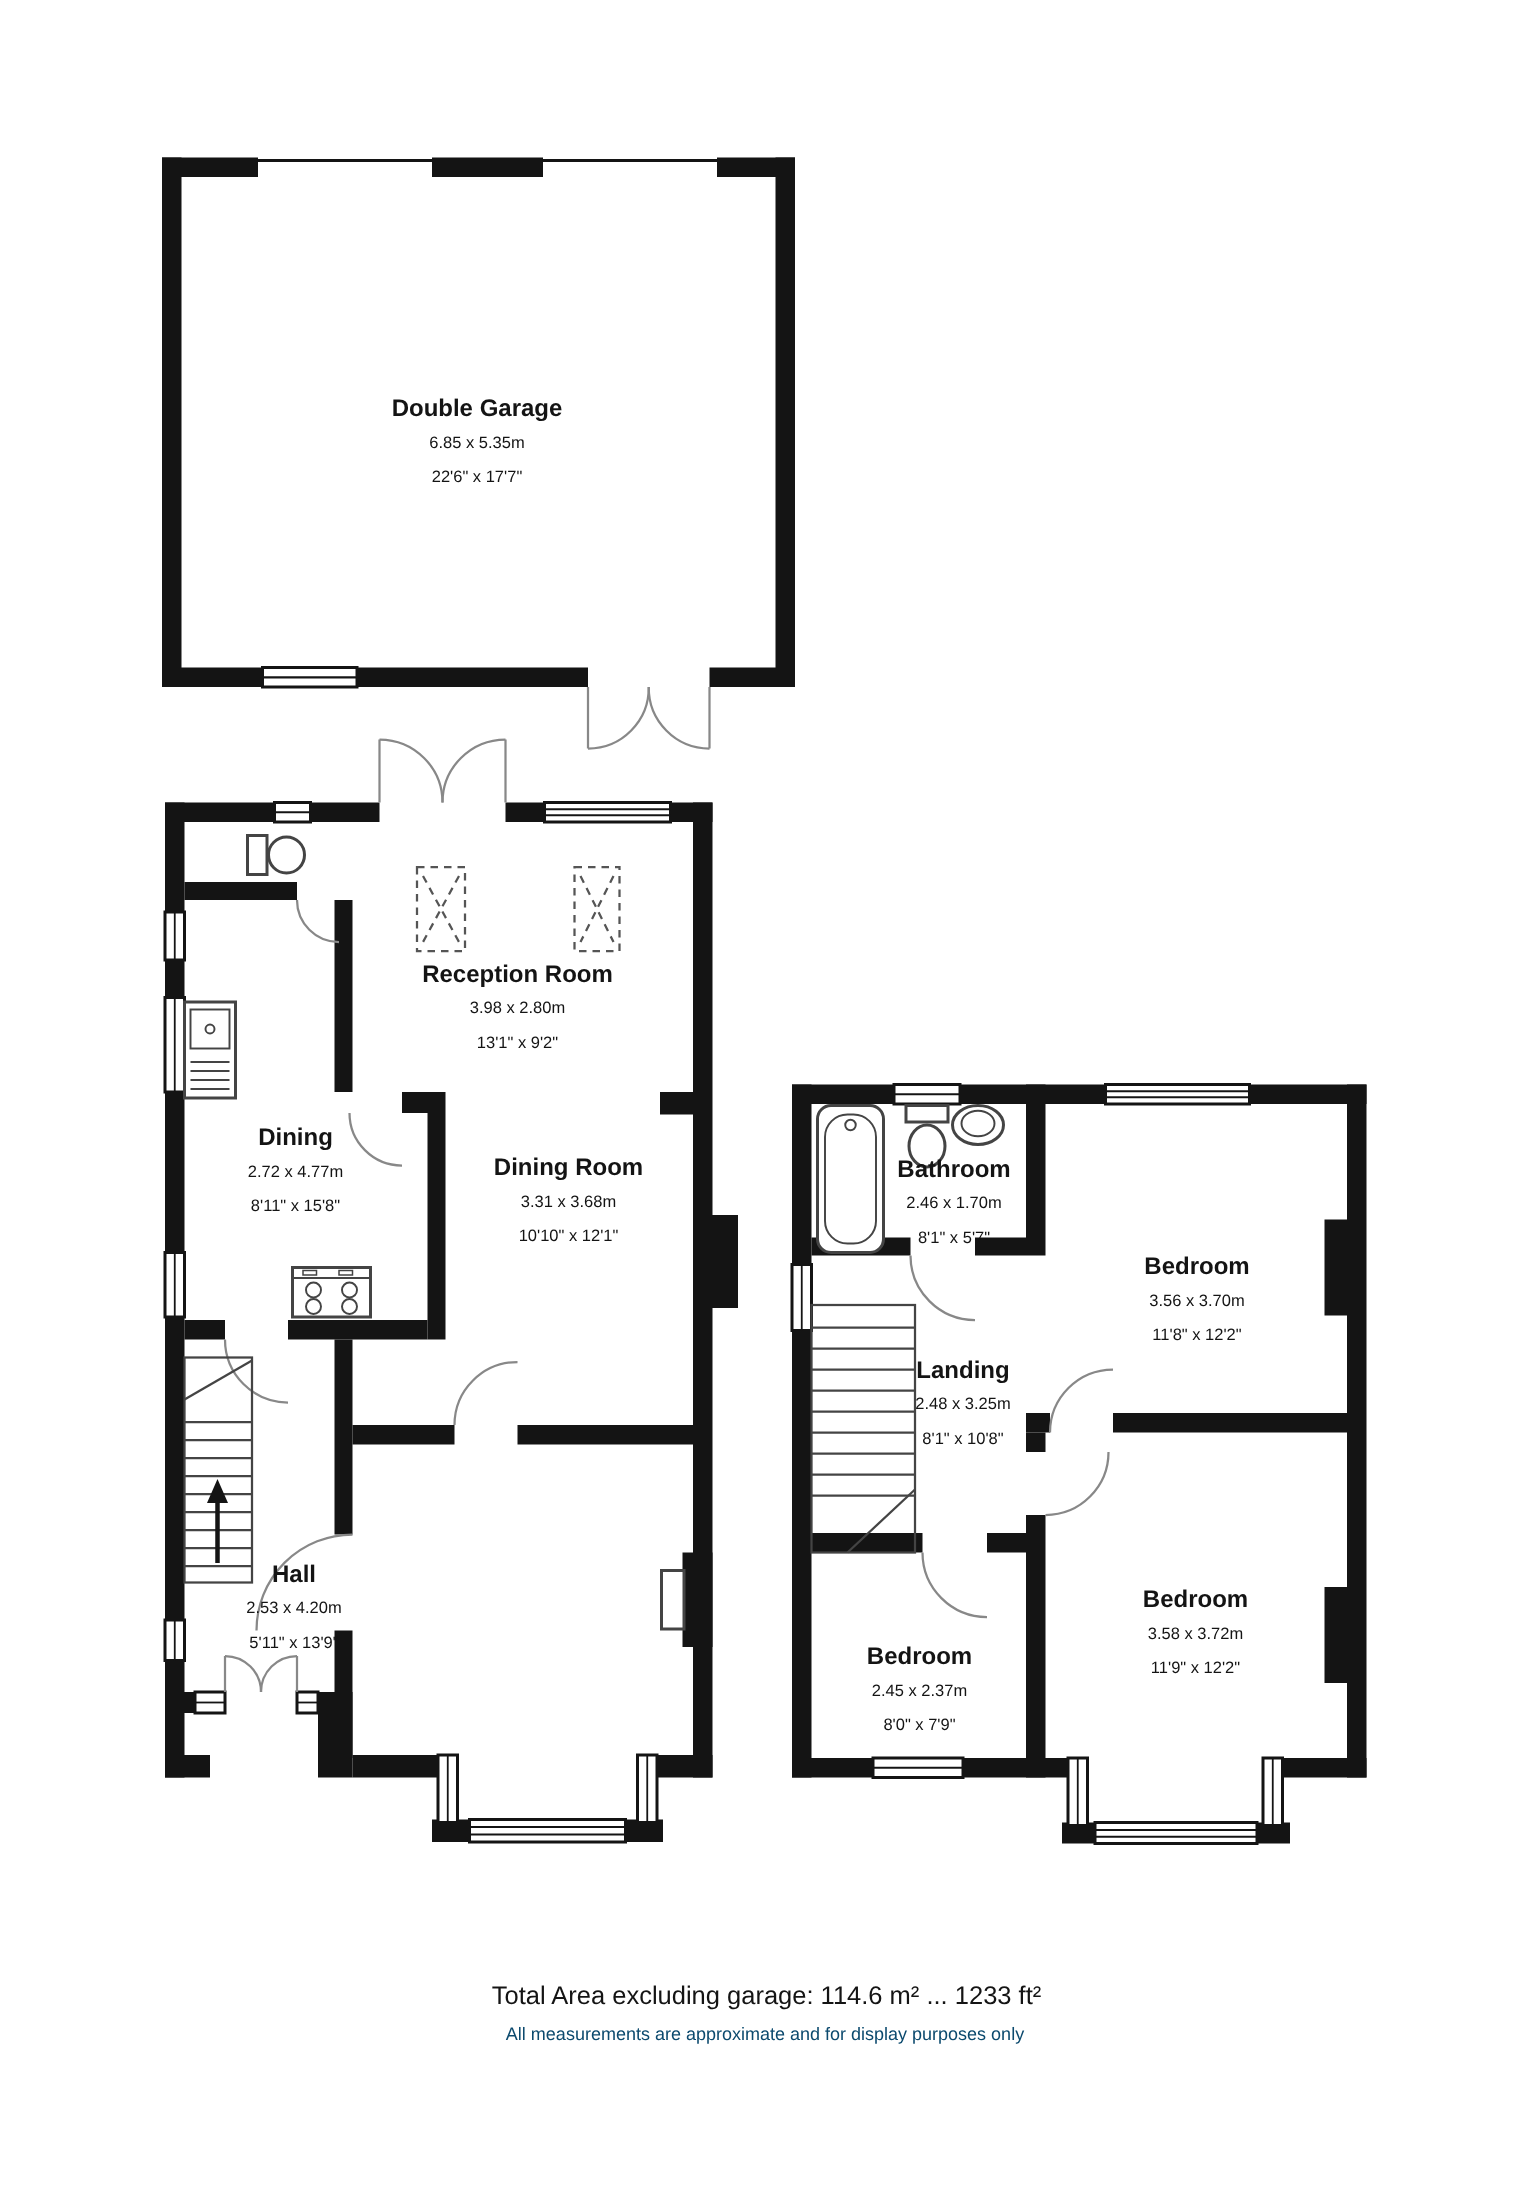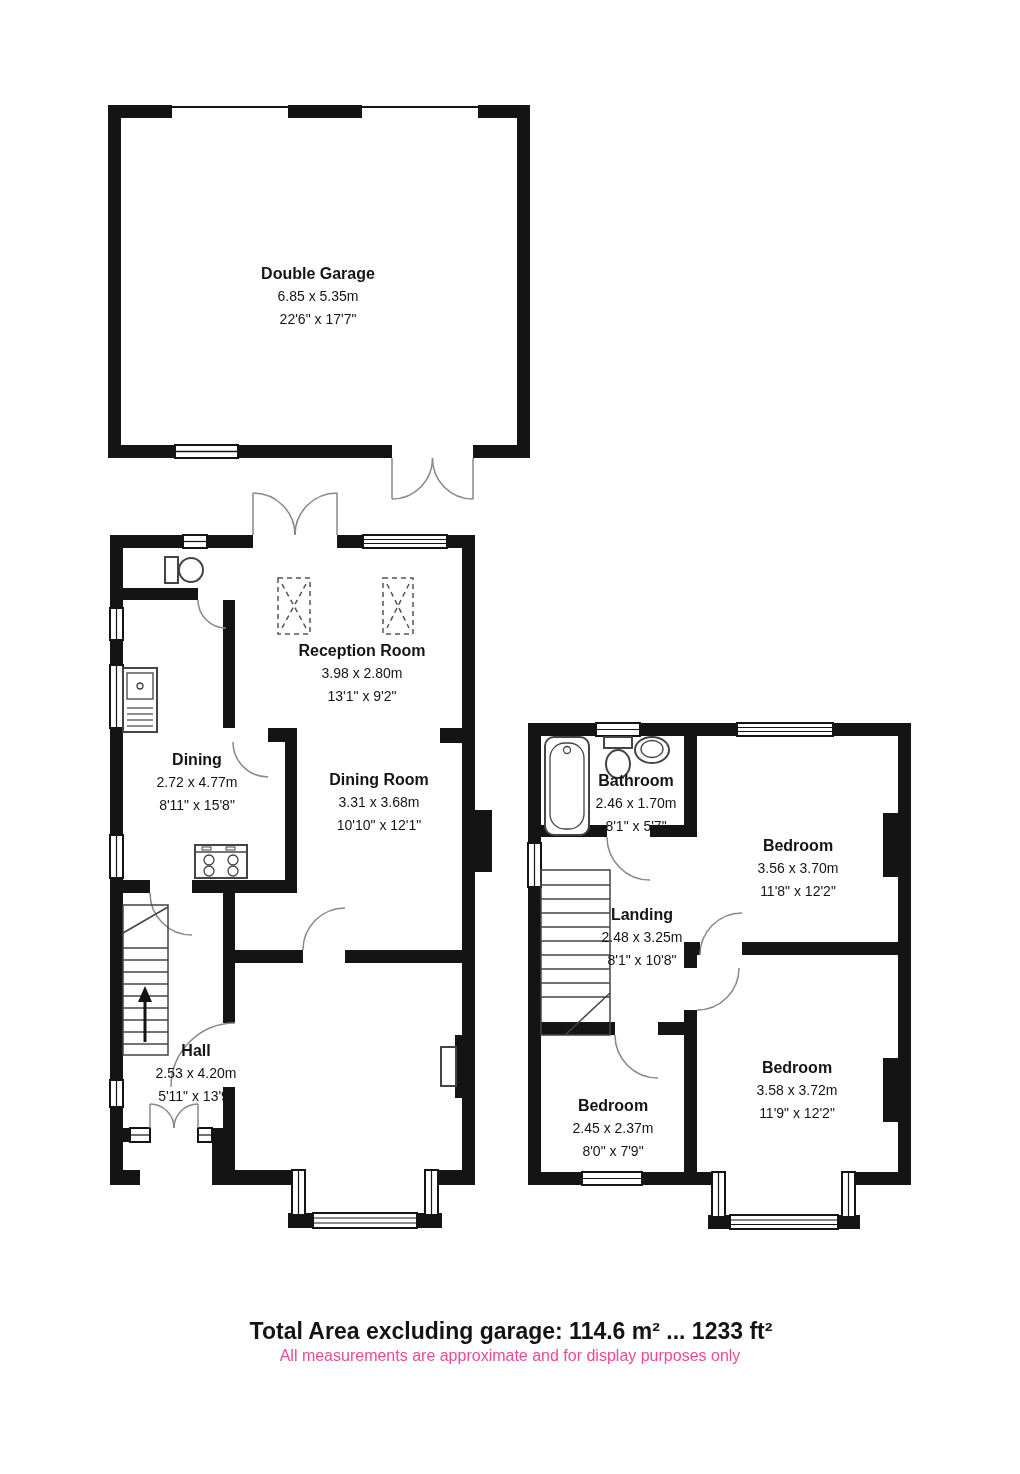--- a/index.html
+++ b/index.html
@@ -2,24 +2,24 @@
 <html><head>
 <meta charset="utf-8">
 <style>
   html,body{margin:0;padding:0;background:#fff;}
   #plan{position:relative;width:1020px;height:1474px;background:#fff;overflow:hidden;
         font-family:"Liberation Sans", sans-serif;color:#141414;}
   #plan svg{position:absolute;left:0;top:0;}
   .room-label{position:absolute;transform:translate(-50%,-50%);display:flex;flex-direction:column;
               align-items:center;text-align:center;white-space:nowrap;line-height:23px;}
   .rname{font-weight:bold;font-size:16px;}
-  .rdim{font-size:14px;}
-  .footer-total{position:absolute;transform:translate(-50%,-50%);font-size:23px;font-weight:bold;
+  .rdim{font-size:11px;}
+  .footer-total{position:absolute;transform:translate(-50%,-50%);font-size:17px;font-weight:normal;
                 white-space:nowrap;text-align:center;}
-  .footer-note{position:absolute;transform:translate(-50%,-50%);font-size:16px;color:#ec4899;
+  .footer-note{position:absolute;transform:translate(-50%,-50%);font-size:12px;color:#0c4a6e;
                white-space:nowrap;}
 </style>
 </head>
 <body>
 
 <div id="plan">
 
 <svg width="1020" height="1474" viewBox="0 0 1020 1474">
 
   <g>
@@ -308,21 +308,21 @@
     </g>
   </g>
 </svg>
 
   <div class="room-label" style="left:318px;top:296px">
     <span class="rname">Double Garage</span>
     <span class="rdim">6.85 x 5.35m</span>
     <span class="rdim">22'6" x 17'7"</span>
   </div>
 
-  <div class="room-label" style="left:362px;top:673px">
+  <div class="room-label" style="left:345px;top:673px">
     <span class="rname">Reception Room</span>
     <span class="rdim">3.98 x 2.80m</span>
     <span class="rdim">13'1" x 9'2"</span>
   </div>
 
   <div class="room-label" style="left:197px;top:782px">
     <span class="rname">Dining</span>
     <span class="rdim">2.72 x 4.77m</span>
     <span class="rdim">8'11" x 15'8"</span>
   </div>

